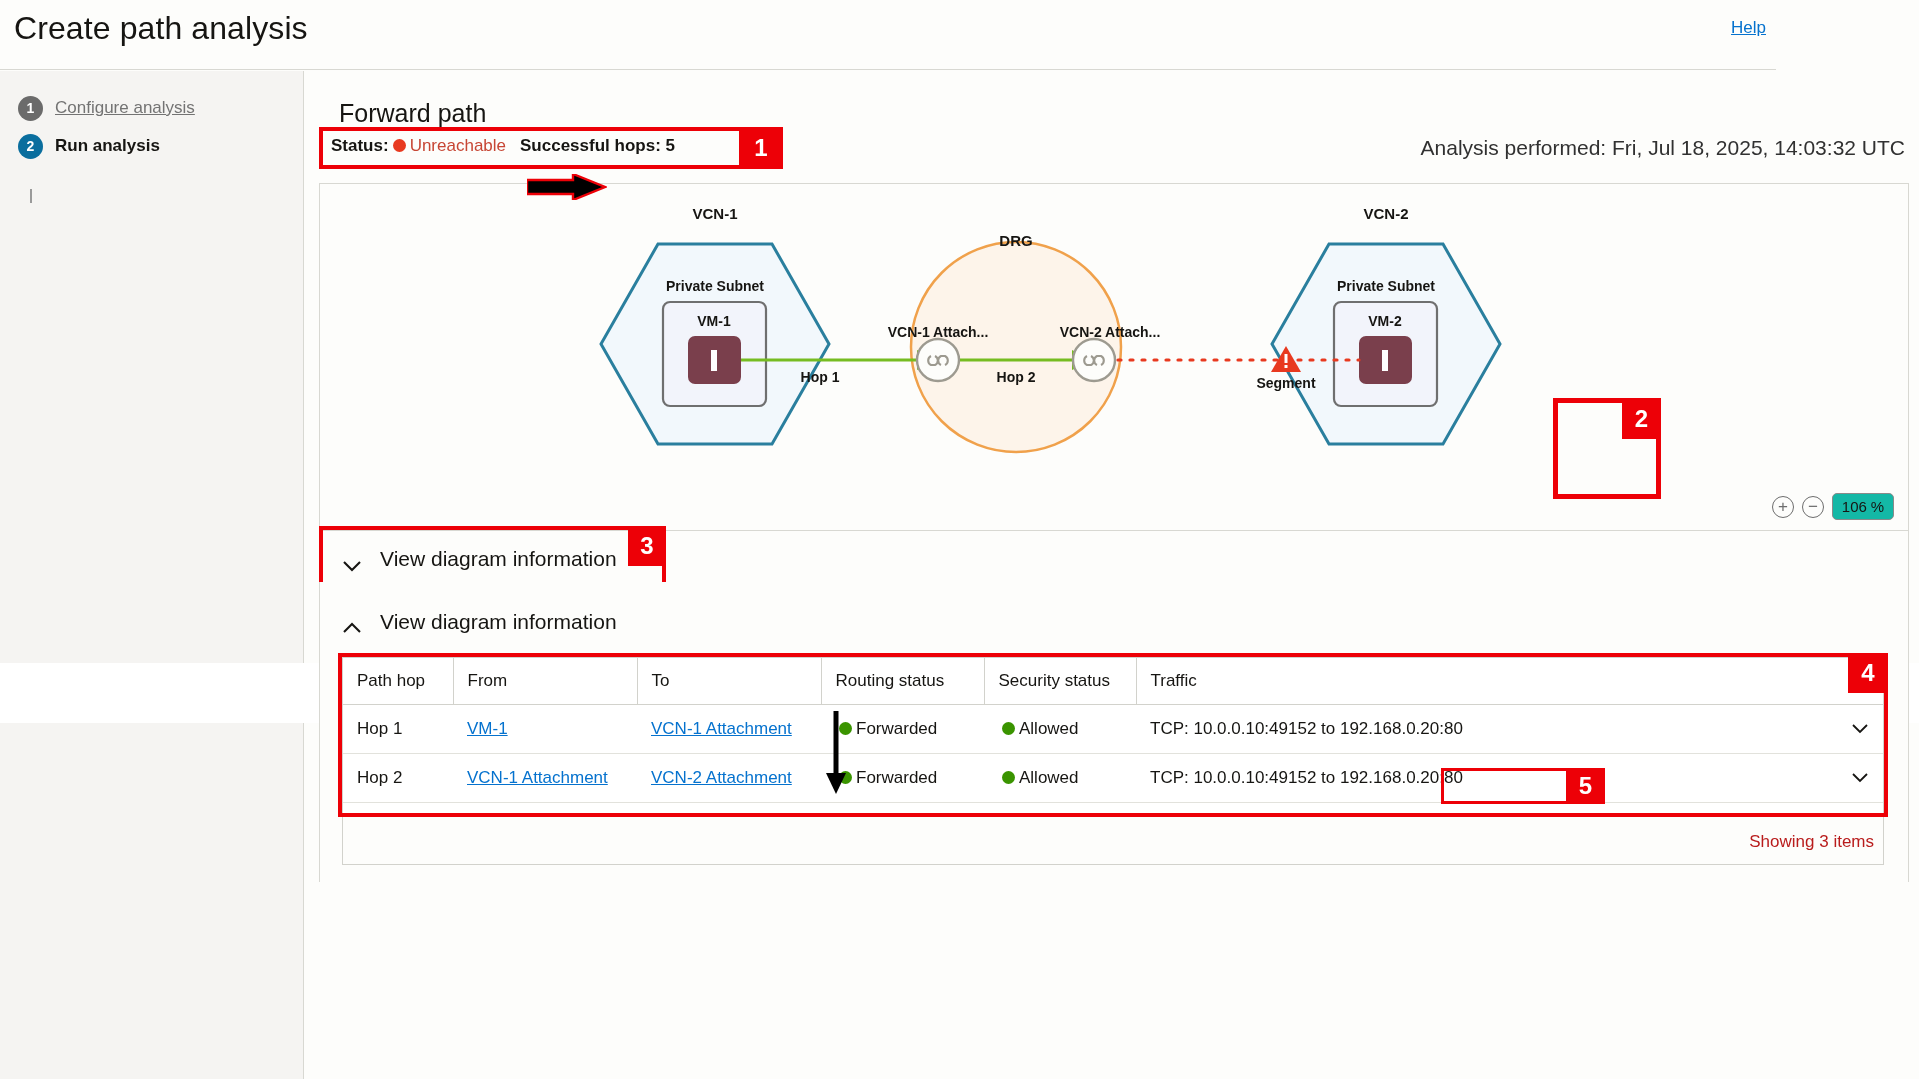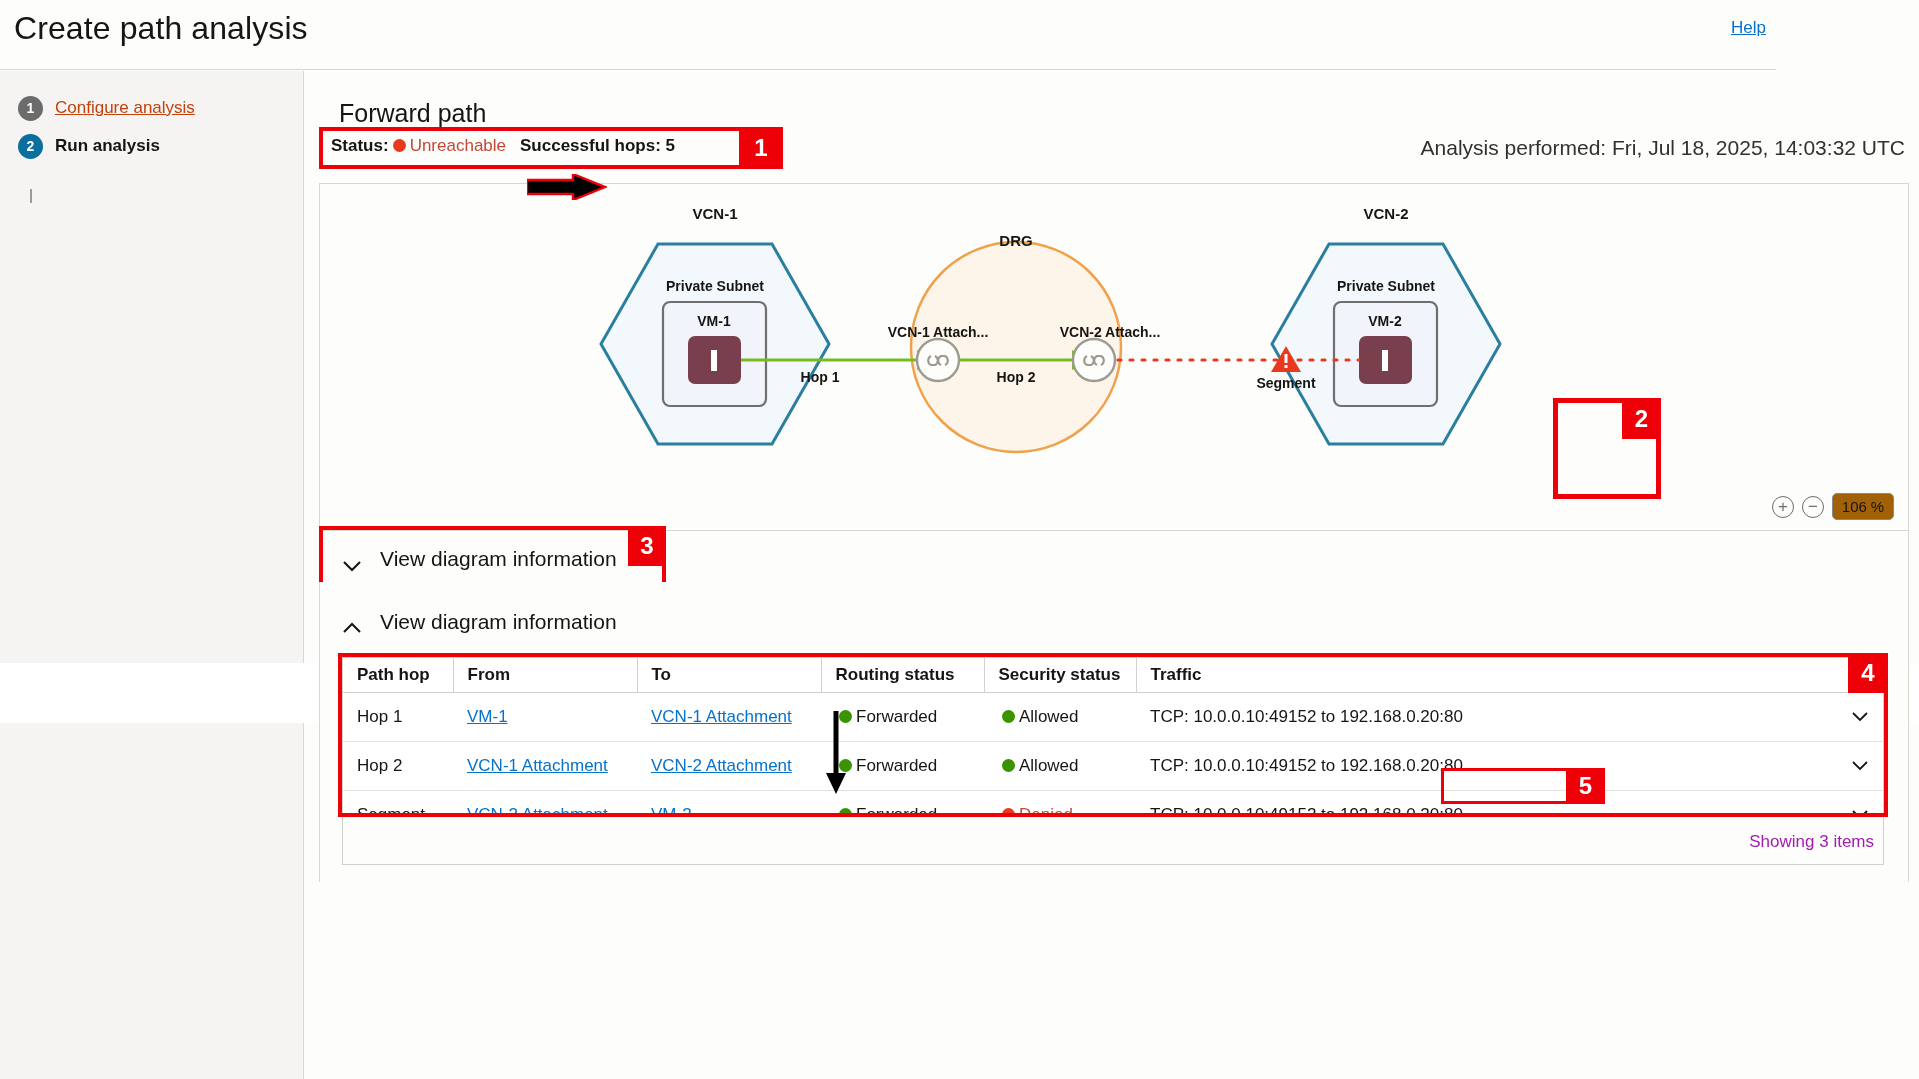--- a/index.html
+++ b/index.html
@@ -38,21 +38,21 @@
   .step { position: absolute; left: 18px; height: 30px; display: flex; align-items: center; }
   .step-circle {
     width: 25px; height: 25px; border-radius: 50%;
     color: #fff; font-size: 14px; font-weight: 700;
     display: flex; align-items: center; justify-content: center;
     flex: 0 0 auto;
   }
   .step-circle.gray { background: #6b6b6b; }
   .step-circle.blue { background: #0a6e9e; }
   .step-label { margin-left: 12px; font-size: 17px; }
-  .step-label.link { color: #c2410c; text-decoration: underline; cursor: pointer; }
+  .step-label.link { color: #737373; text-decoration: underline; cursor: pointer; }
   .step-label.current { font-weight: 700; }
   #step-connector {
     position: absolute; left: 30px; top: 118px; width: 2px; height: 14px; background: #9a9a9a;
   }
 
   
   #white-band {
     position: absolute; left: 0; top: 663px; width: 1919px; height: 60px; background: #ffffff;
   }
 
@@ -117,21 +117,21 @@
     display: flex; align-items: center; gap: 8px;
   }
   .zoom-btn {
     width: 22px; height: 22px; border-radius: 50%;
     border: 1.6px solid #6d6d6d; color: #6d6d6d;
     display: flex; align-items: center; justify-content: center;
     font-size: 17px; line-height: 1; cursor: pointer; background: #fdfdfb;
   }
   #zoom-value {
     min-width: 62px; height: 27px; border: 1px solid #8a8a8a; border-radius: 5px;
-    background: #a16207; font-size: 15px; color: #161512;
+    background: #14b8a6; font-size: 15px; color: #161512;
     display: flex; align-items: center; justify-content: center; gap: 4px;
     padding: 0 6px; cursor: text;
   }
 
   
   .accordion {
     position: absolute; left: 14px; width: 1590px; height: 68px;
     background: #fdfdfb; border: 1px solid #d8d8d2; border-top: none;
   }
   #accordion-1 { top: 460px; }
@@ -158,22 +158,22 @@
     font-size: 21px; color: #161512; cursor: pointer;
   }
 
   
   #table-wrap {
     position: absolute; left: 22px; top: 75px; width: 1542px;
     border: 1px solid #d2d2cc; background: #fff;
   }
   table { border-collapse: collapse; width: 100%; table-layout: fixed; }
   thead th {
-    text-align: left; font-size: 17px; font-weight: 700; color: #161512;
-    padding: 7px 14px; border-bottom: 1px solid #d2d2cc;
+    text-align: left; font-size: 17px; font-weight: 400; color: #161512;
+    padding: 13px 14px; border-bottom: 1px solid #d2d2cc;
     border-right: 1px solid #d2d2cc; background: #fff;
   }
   thead th:last-child { border-right: none; }
   tbody td {
     font-size: 17px; color: #161512; padding: 14px 14px;
     border-bottom: 1px solid #e2e2dc; white-space: nowrap; overflow: hidden;
   }
   tbody tr:last-child td { border-bottom: none; }
   td a { color: #0572ce; text-decoration: underline; cursor: pointer; }
   .sec-denied { color: #c74634; }
@@ -184,21 +184,21 @@
   col.c-hop    { width: 110px; }
   col.c-from   { width: 184px; }
   col.c-to     { width: 184px; }
   col.c-route  { width: 163px; }
   col.c-sec    { width: 152px; }
   col.c-traffic{ width: auto; }
   col.c-exp    { width: 58px; }
 
   #showing-items {
     position: absolute; right: 34px; top: 250px;
-    font-size: 17px; color: #a21caf;
+    font-size: 17px; color: #b91c1c;
   }
   #table-footer {
     position: absolute; left: 22px; top: 231px; width: 1542px; height: 52px;
     border: 1px solid #d2d2cc; border-top: none; background: #fdfdfb;
   }
 
   
   #redbox-4 {
     position: absolute; left: 18px; top: 71px; width: 1550px; height: 164px;
     border: 4px solid #ed0007; pointer-events: none;

